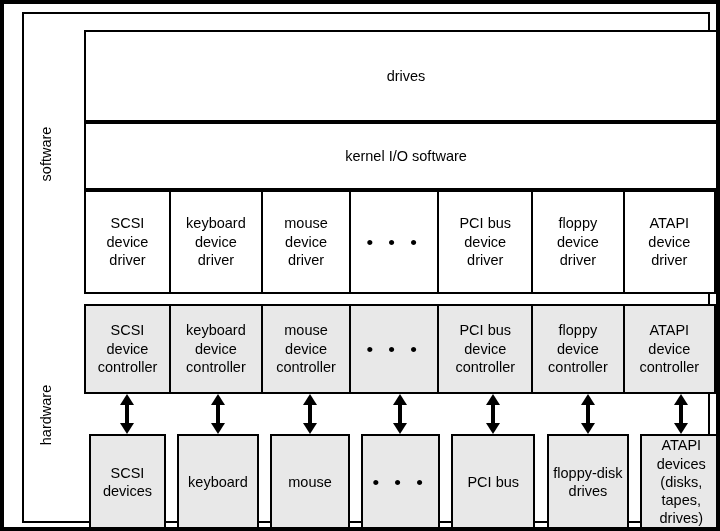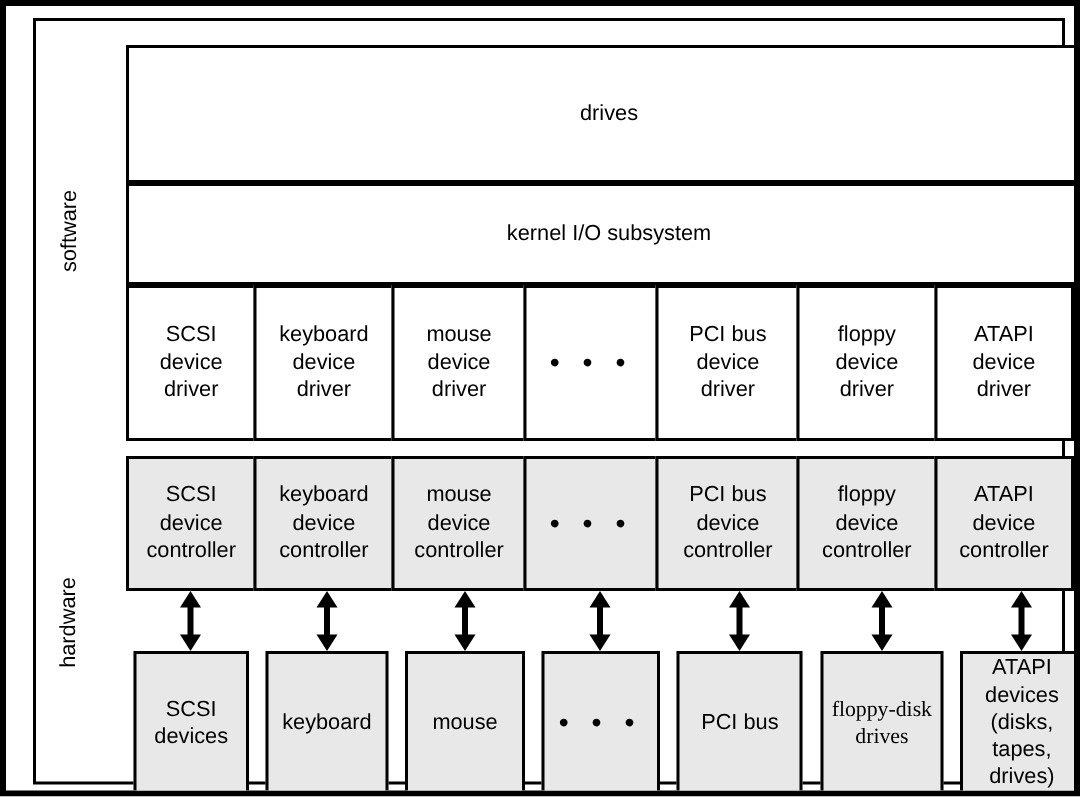--- a/index.html
+++ b/index.html
@@ -170,21 +170,21 @@
       <span>hardware</span>
     </div>
 
     <div id="stack">
 
       <div class="box" id="kernel-box">
         <span>drives</span>
       </div>
 
       <div class="box" id="kernel-io-box">
-        <span>kernel I/O subsystem</span>
+        <span>kernel I/O software</span>
       </div>
 
       <div class="row" id="driver-row">
           <div class="cell" style="width: 13.5%;">
             <span>SCSI<br>device<br>driver</span>
           </div>
           <div class="cell" style="width: 14.6%;">
             <span>keyboard<br>device<br>driver</span>
           </div>
           <div class="cell" style="width: 14%;">
@@ -299,21 +299,21 @@
           <div class="dev-slot" style="width: 14%;">
             <div class="dev-box">
               <span class="dots">• • •</span>
             </div>
           </div>
           <div class="dev-slot" style="width: 14.9%;">
             <div class="dev-box">
               <span>PCI bus</span>
             </div>
           </div>
-          <div class="dev-slot" style="width: 14.5%; font-family: Liberation Serif, serif;">
+          <div class="dev-slot" style="width: 14.5%;">
             <div class="dev-box">
               <span>floppy-disk<br>drives</span>
             </div>
           </div>
           <div class="dev-slot" style="width: 14.5%;">
             <div class="dev-box">
               <span>ATAPI<br>devices<br>(disks,<br>tapes,<br>drives)</span>
             </div>
           </div>
         </div>

